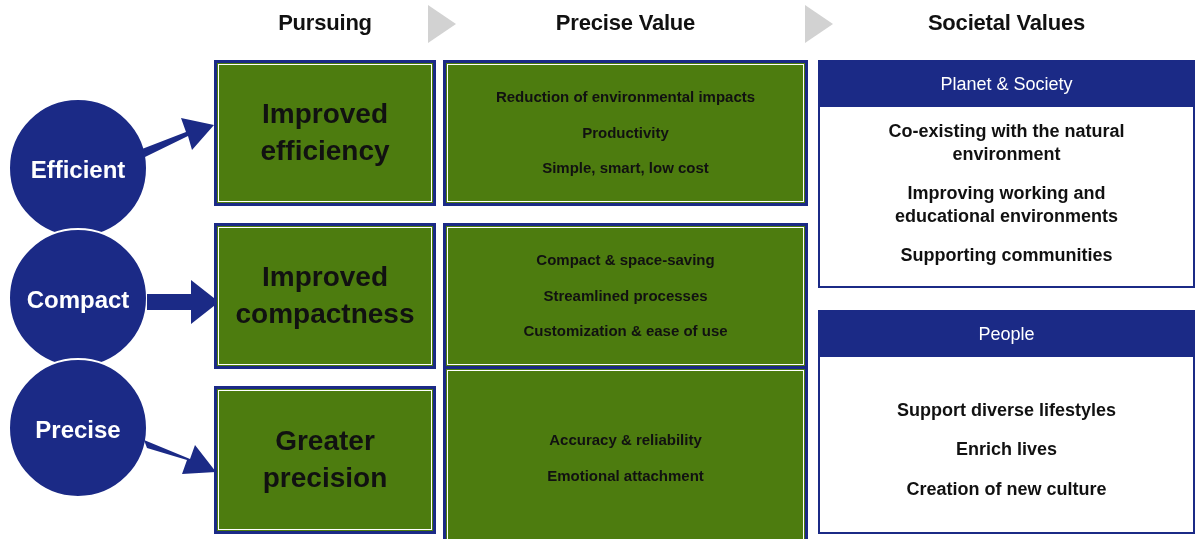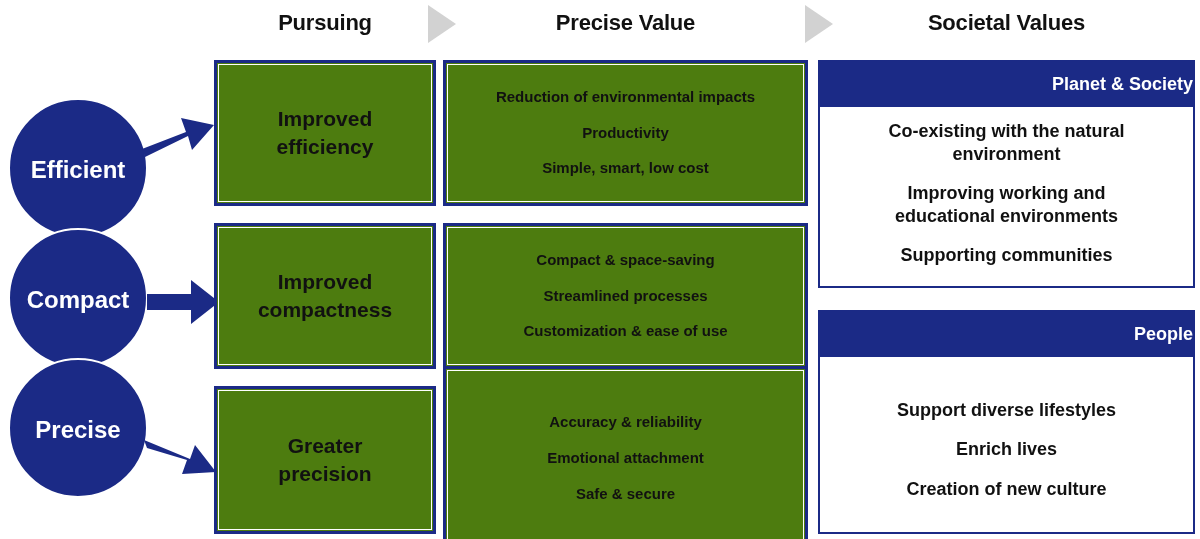--- a/index.html
+++ b/index.html
@@ -111,21 +111,21 @@
 
   
   .pursuing-box {
     left: 214px;
     width: 222px;
     display: flex;
     align-items: center;
     justify-content: center;
   }
   .pursuing-text {
-    font-size: 21px;
+    font-size: 28px;
     font-weight: bold;
     color: #111111;
     text-align: center;
     line-height: 1.32;
     position: relative;
     z-index: 2;
   }
 
   
   .customer-box {
@@ -170,22 +170,22 @@
     display: flex;
     flex-direction: column;
   }
   #card-planet { top: 60px;  height: 228px; }
   #card-people { top: 310px; height: 224px; gap: 16px; }
 
   .card-header {
     background: #1b2a86;
     color: #ffffff;
     font-size: 18px;
-    font-weight: bold;
-    text-align: right;
+    font-weight: normal;
+    text-align: center;
     line-height: 1;
     padding: 13px 0 14px 0;
     flex: 0 0 auto;
   }
   .card-body {
     flex: 1 1 auto;
     display: flex;
     flex-direction: column;
     align-items: center;
     justify-content: center;
@@ -267,21 +267,20 @@
       <p class="cv-item">Streamlined processes</p>
       <p class="cv-item">Customization &amp; ease of use</p>
     </div>
   </div>
 
   <div class="box customer-box" id="box-c3">
     <div class="box-inner-pad"></div>
     <div class="cv-list">
       <p class="cv-item">Accuracy &amp; reliability</p>
       <p class="cv-item">Emotional attachment</p>
-      <p class="cv-item">Safe &amp; secure</p>
     </div>
   </div>
 
   <div class="societal-card" id="card-planet">
     <div class="card-header">Planet &amp; Society</div>
     <div class="card-body">
       <p class="sv-item">Co-existing with the natural environment</p>
       <p class="sv-item">Improving working and<br>educational environments</p>
       <p class="sv-item">Supporting communities</p>
     </div>

